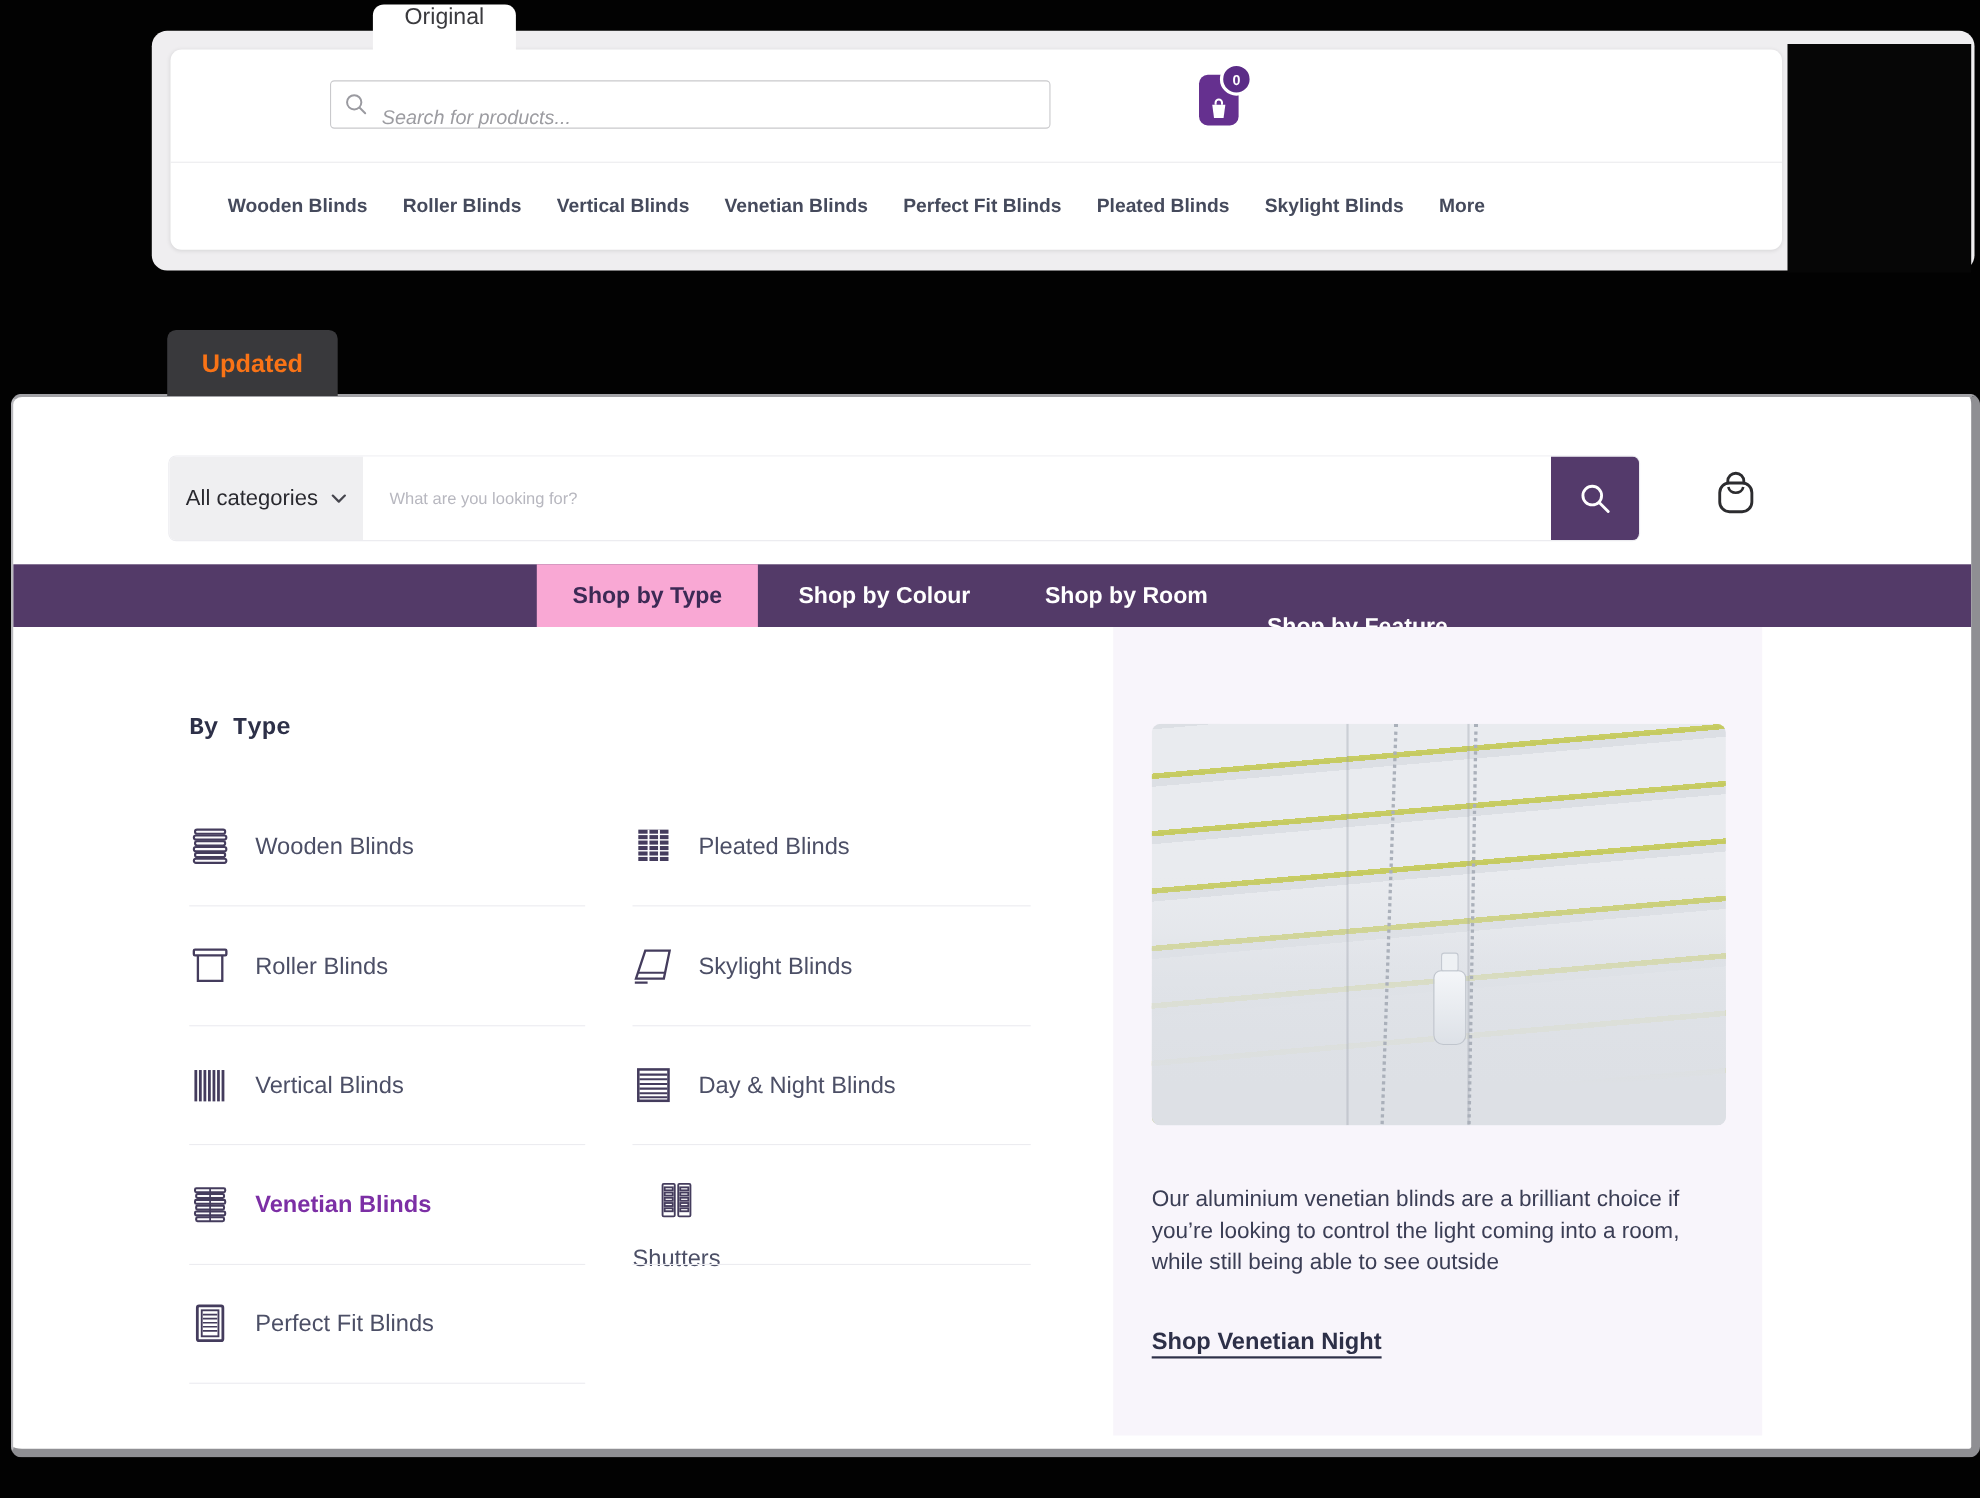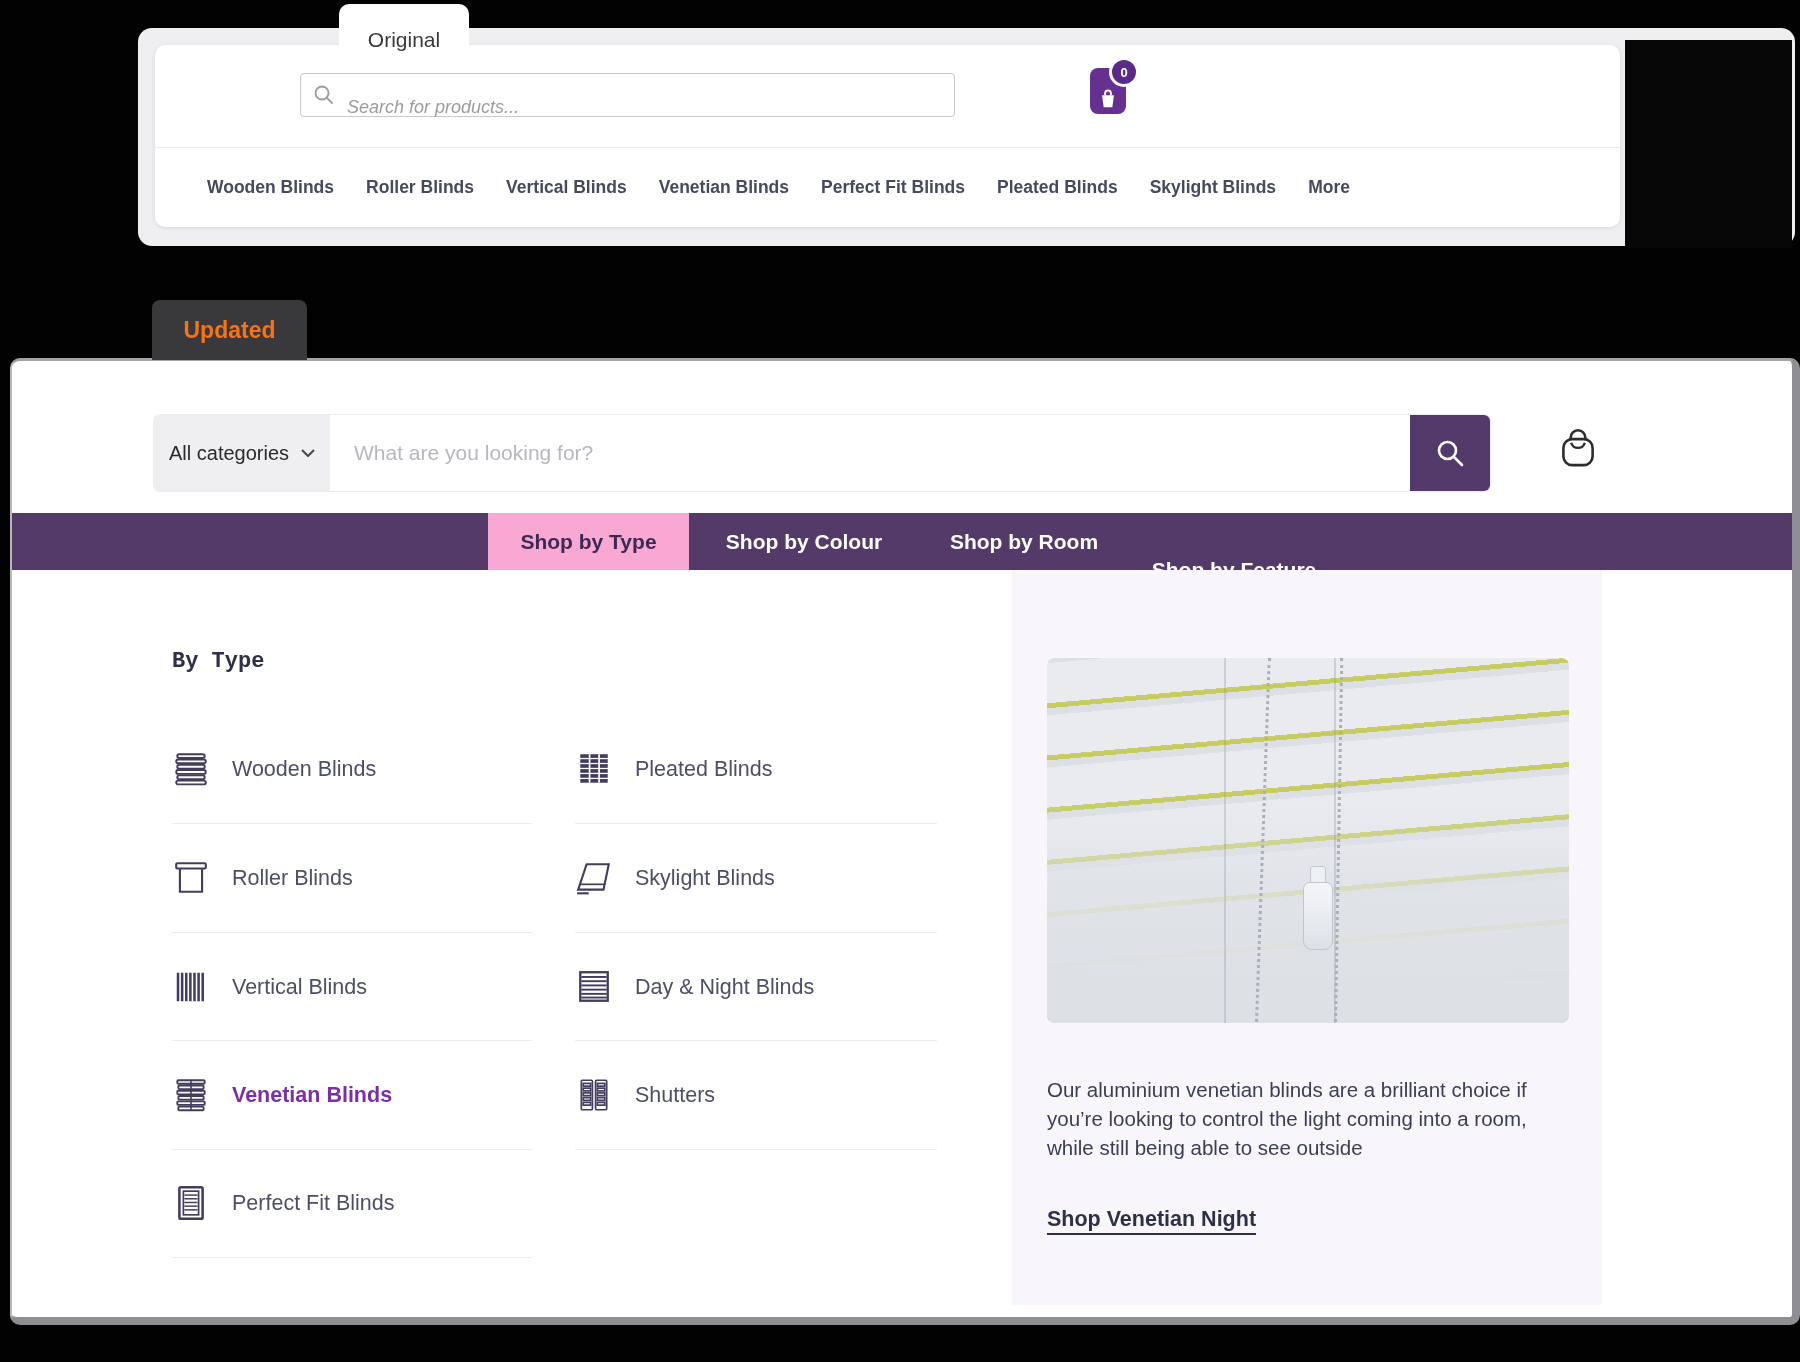--- a/index.html
+++ b/index.html
@@ -3,21 +3,21 @@
 <meta charset="utf-8">
 <style>
   html,body{margin:0;padding:0;background:#020202;}
   body{width:1800px;height:1362px;position:relative;font-family:"Liberation Sans",sans-serif;
        -webkit-font-smoothing:antialiased;}
   .abs{position:absolute;}
   
   .gray-surface{left:138px;top:28px;width:1657px;height:218px;background:#efeef0;border-radius:14px;}
   .black-patch{left:1625px;top:40px;width:167px;height:208px;background:#060606;}
   .orig-tab{left:339px;top:4px;width:130px;height:48px;background:#ffffff;border-radius:10px 10px 0 0;
-            display:flex;align-items:flex-end;justify-content:center;font-size:21px;color:#3a3a3e;z-index:3;}
+            display:flex;align-items:flex-start;justify-content:center;font-size:21px;color:#3a3a3e;z-index:3;}
   .orig-card{left:155px;top:45px;width:1465px;height:182px;background:#ffffff;border-radius:10px;
              box-shadow:0 1px 4px rgba(0,0,0,.10);z-index:2;}
   .orig-search{left:145px;top:28px;width:655px;height:44px;border:1.5px solid #c9c9cc;border-radius:4px;
                background:#fff;display:flex;align-items:center;padding:0 12px;box-sizing:border-box;gap:10px;}
   .orig-search input{border:0;outline:0;flex:1;font-size:18px;color:#3c3c40;background:transparent;
                      font-family:"Liberation Sans",sans-serif;margin-top:24px;}
   .orig-search input::placeholder{color:#9c9ca1;font-style:italic;}
   .orig-cart{left:935px;top:23px;width:36px;height:46px;background:#65308f;border-radius:8px;
              display:flex;align-items:flex-end;justify-content:center;padding-bottom:3px;box-sizing:border-box;}
   .orig-badge{position:absolute;top:-11px;right:-13px;width:24px;height:24px;border-radius:50%;
@@ -32,21 +32,21 @@
            display:flex;align-items:center;justify-content:center;color:#f97316;font-size:23px;
            font-weight:bold;z-index:5;}
   .upd-card{left:10px;top:358px;width:1780px;height:956px;background:#ffffff;border-radius:10px;
             border-top:3px solid #a2a2a6;border-left:2px solid #b9b9bd;
             border-right:8px solid #8f8f93;border-bottom:8px solid #8f8f93;
             box-sizing:content-box;z-index:4;overflow:hidden;}
   .upd-search{left:142px;top:54px;width:1336px;height:76px;display:flex;border-radius:6px;overflow:hidden;
               box-shadow:0 0 0 1px #ececf0;}
   .cat-select{width:176px;background:#efeff1;display:flex;align-items:center;justify-content:center;
               gap:12px;font-size:20px;color:#29292f;cursor:pointer;}
-  .upd-search input{flex:1;border:0;outline:0;padding:0 24px;font-size:21px;color:#3c3c44;
+  .upd-search input{flex:1;border:0;outline:0;padding:0 24px;font-size:15px;color:#3c3c44;
                     font-family:"Liberation Sans",sans-serif;background:#fff;}
   .upd-search input::placeholder{color:#b7b7bf;}
   .search-btn{width:80px;background:#543a6b;border:0;display:flex;align-items:center;justify-content:center;
               cursor:pointer;}
   .upd-bag{left:1542px;top:62px;width:48px;height:52px;display:flex;align-items:center;justify-content:center;
            cursor:pointer;}
   .mega-nav{left:0;top:152px;width:100%;height:57px;background:#533a68;}
   .tab{position:absolute;top:0;height:57px;display:flex;align-items:center;justify-content:center;
        font-size:21px;font-weight:bold;color:#ffffff;cursor:pointer;}
   .tab.active{background:#f9a8d4;color:#3c2a55;}
@@ -286,21 +286,21 @@
             <line x1="6" y1="20.5" x2="30" y2="20.5"></line>
             <line x1="6" y1="24.5" x2="30" y2="24.5"></line>
             <line x1="6" y1="28" x2="30" y2="28"></line>
           </g>
         </svg>
     </span>
     <span class="m-label">Day &amp; Night Blinds</span>
   </div>
   <div class="abs m-div" style="left:563px;top:679px;width:362px;"></div>
 
-  <div class="abs m-item" style="left:563px;top:711px;">
+  <div class="abs m-item" style="left:563px;top:711px;flex-direction:column;">
     <span>
       <svg width="38" height="38" viewBox="0 0 36 36" fill="none" stroke="#443c5d" stroke-width="1.6">
           <rect x="6" y="4" width="10.5" height="28" rx="1"></rect>
           <rect x="19.5" y="4" width="10.5" height="28" rx="1"></rect>
           <g>
             <rect x="7.8" y="7" width="7" height="2.6"></rect>
             <rect x="7.8" y="11.5" width="7" height="2.6"></rect>
             <rect x="7.8" y="16" width="7" height="2.6"></rect>
             <rect x="7.8" y="20.5" width="7" height="2.6"></rect>
             <rect x="7.8" y="25" width="7" height="2.6"></rect>

